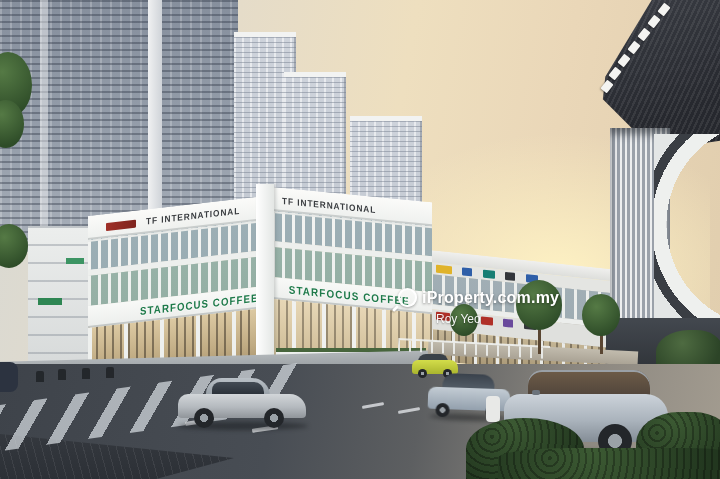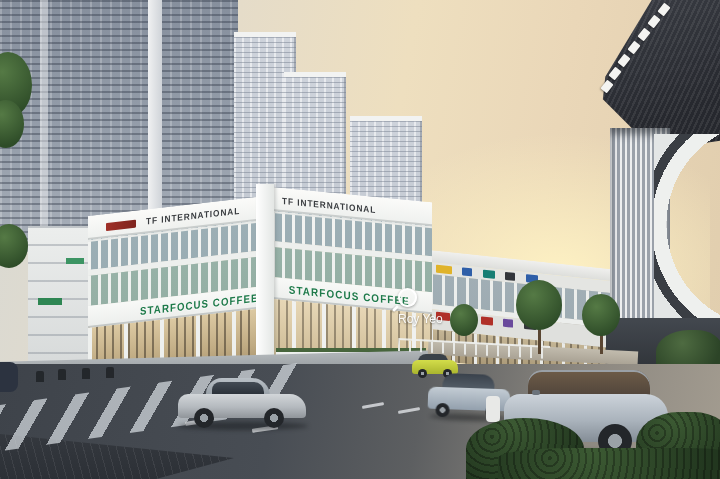--- a/index.html
+++ b/index.html
@@ -139,21 +139,21 @@
   
   .wm{left:398px;top:288px;color:#fff;}
   .wm-row{display:flex;align-items:center;gap:5px;}
   .wm-icon{width:15px;height:15px;border:2px solid #fff;border-radius:50%;position:relative;
     display:flex;align-items:center;justify-content:center;
     box-shadow:0 1px 3px rgba(0,0,0,.35);}
   .wm-icon .house{font-size:10px;line-height:10px;color:#fff;}
   .wm-handle{position:absolute;left:394px;top:305px;width:3px;height:7px;background:#fff;
     transform:rotate(45deg);border-radius:1px;box-shadow:0 1px 2px rgba(0,0,0,.35);}
   .wm-brand{font-size:16px;font-weight:bold;letter-spacing:.2px;text-shadow:0 1px 3px rgba(0,0,0,.45);}
-  .wm-agent{margin-top:5px;font-size:12px;color:rgba(255,255,255,.93);text-shadow:0 1px 2px rgba(0,0,0,.4);}
+  .wm-agent{margin-top:5px;font-size:12px;color:rgba(255,255,255,.93);text-shadow:0 1px 2px rgba(0,0,0,.4);margin-left:38px;}
 
   .cafe-chair{position:absolute;width:8px;height:11px;background:#1e2226;border-radius:2px 2px 0 0;opacity:.85;}
 </style>
 </head>
 <body>
 
 <div class="scene">
 
   <div class="abs sky"></div>
   <div class="abs sky-glow"></div>
@@ -305,18 +305,19 @@
 
   <div class="abs hedge" style="left:466px;top:418px;width:118px;height:62px;border-radius:50% 50% 0 0;"></div>
   <div class="abs hedge" style="left:636px;top:412px;width:96px;height:70px;border-radius:45% 40% 0 0;"></div>
   <div class="abs hedge" style="left:498px;top:448px;width:236px;height:34px;border-radius:30% 20% 0 0;"></div>
 
   <div class="abs wm">
     <div class="wm-row">
       <span class="wm-icon">
           <span class="house">⌂</span>
         </span>
+      <span class="wm-brand">iProperty.com.my</span>
     </div>
     <div class="wm-agent">Roy Yeo</div>
   </div>
   <div class="abs wm-handle"></div>
 
 </div>
 
 </body></html>

